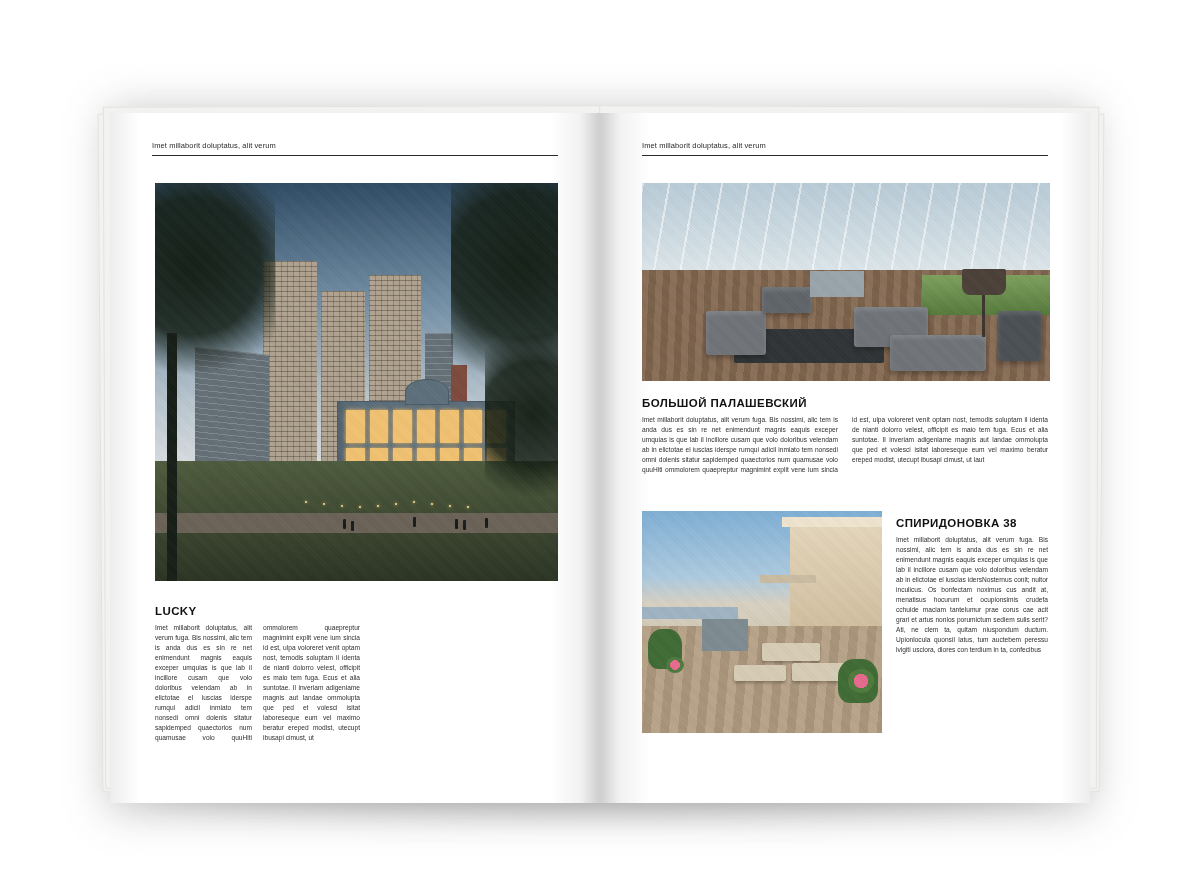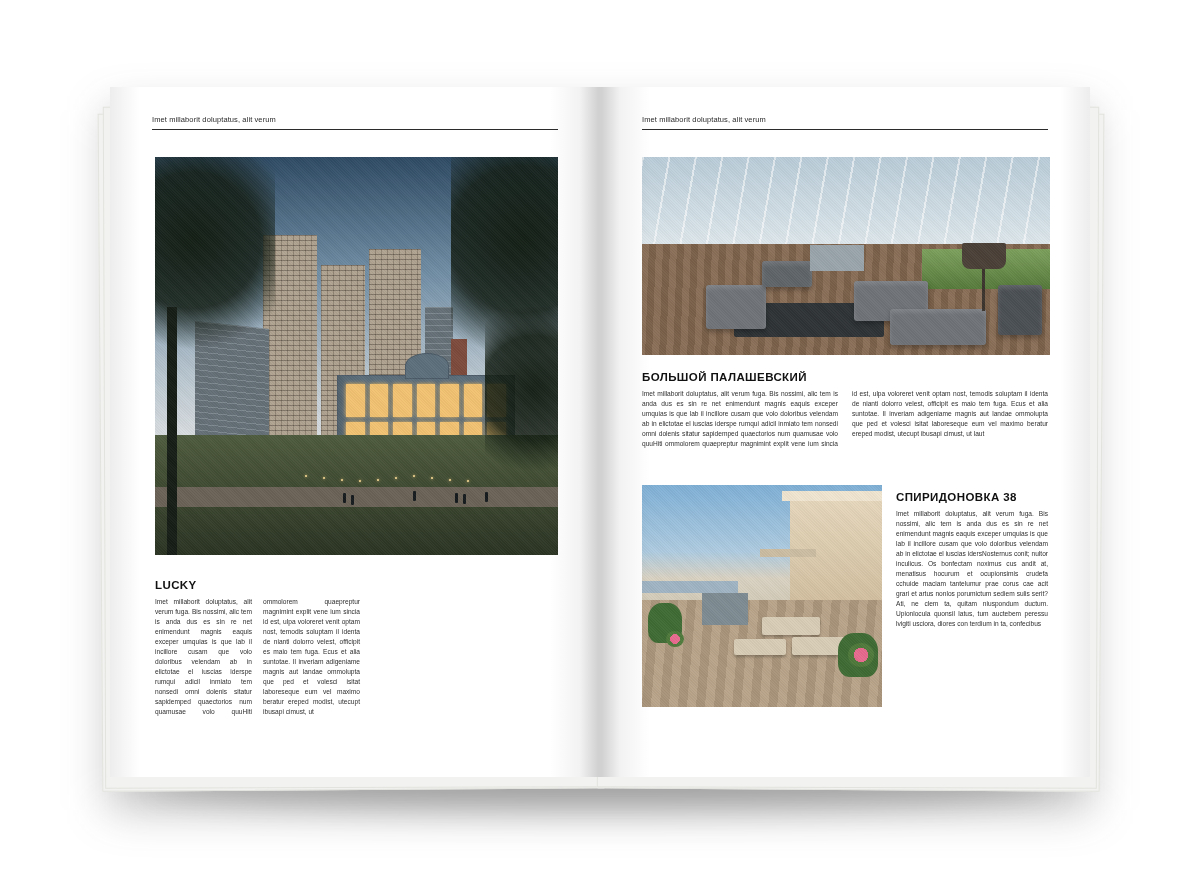--- a/index.html
+++ b/index.html
@@ -46,21 +46,21 @@
   
   .stack {
     position: absolute;
     background: #f2f2f0;
     border: 1px solid #e2e2de;
   }
 
   .spread {
     position: absolute;
     left: 110px;
-    top: 87px;
+    top: 113px;
     width: 980px;
     height: 690px;
   }
 
   .page {
     position: absolute;
     top: 0;
     width: 490px;
     height: 690px;
     background: #ffffff;

